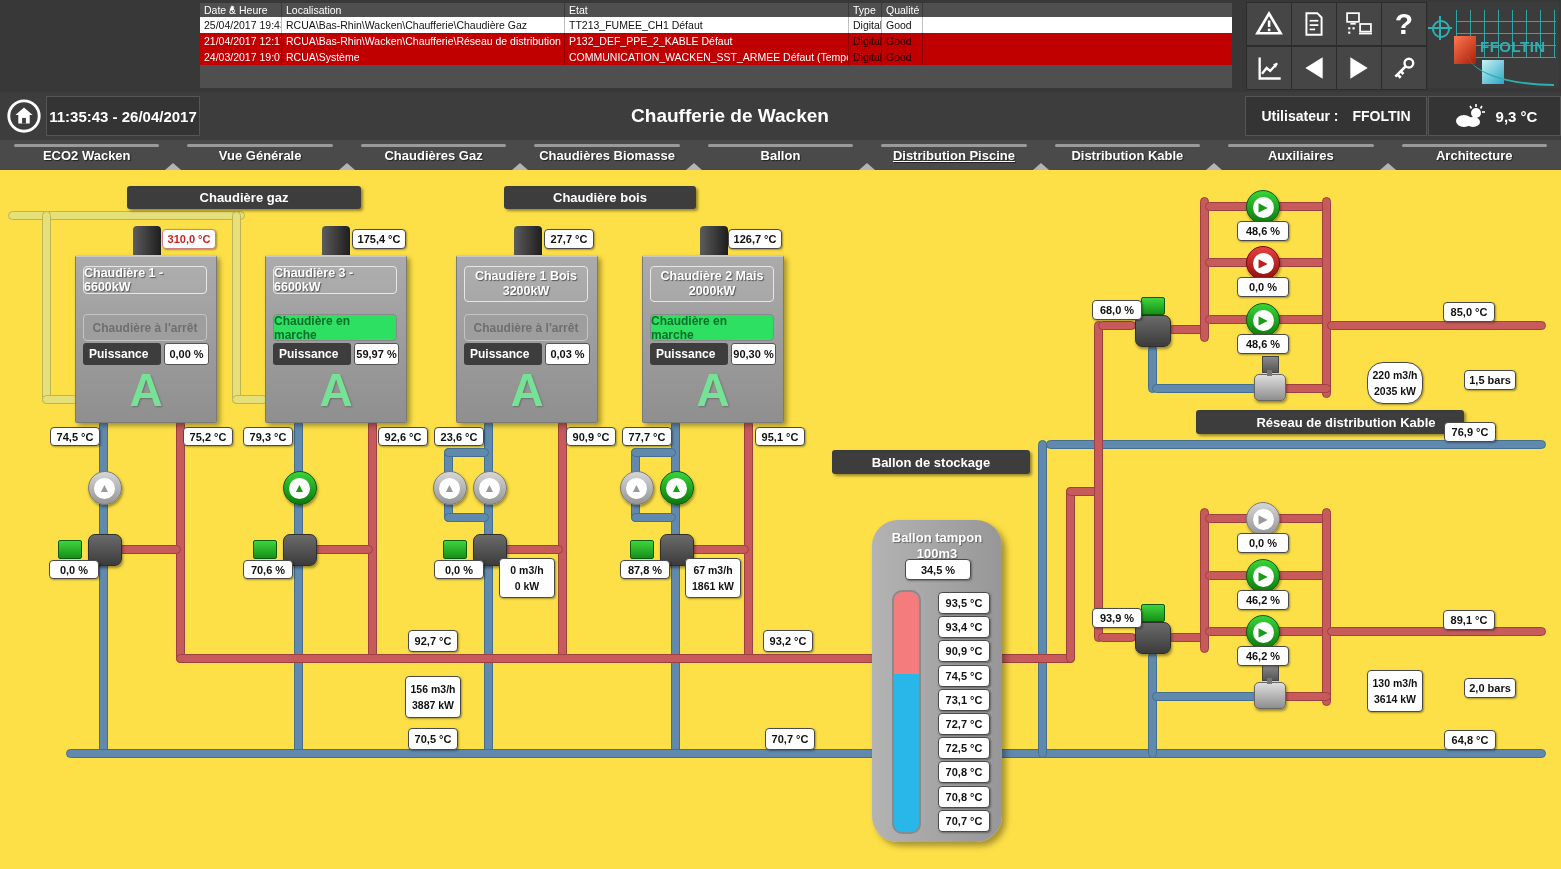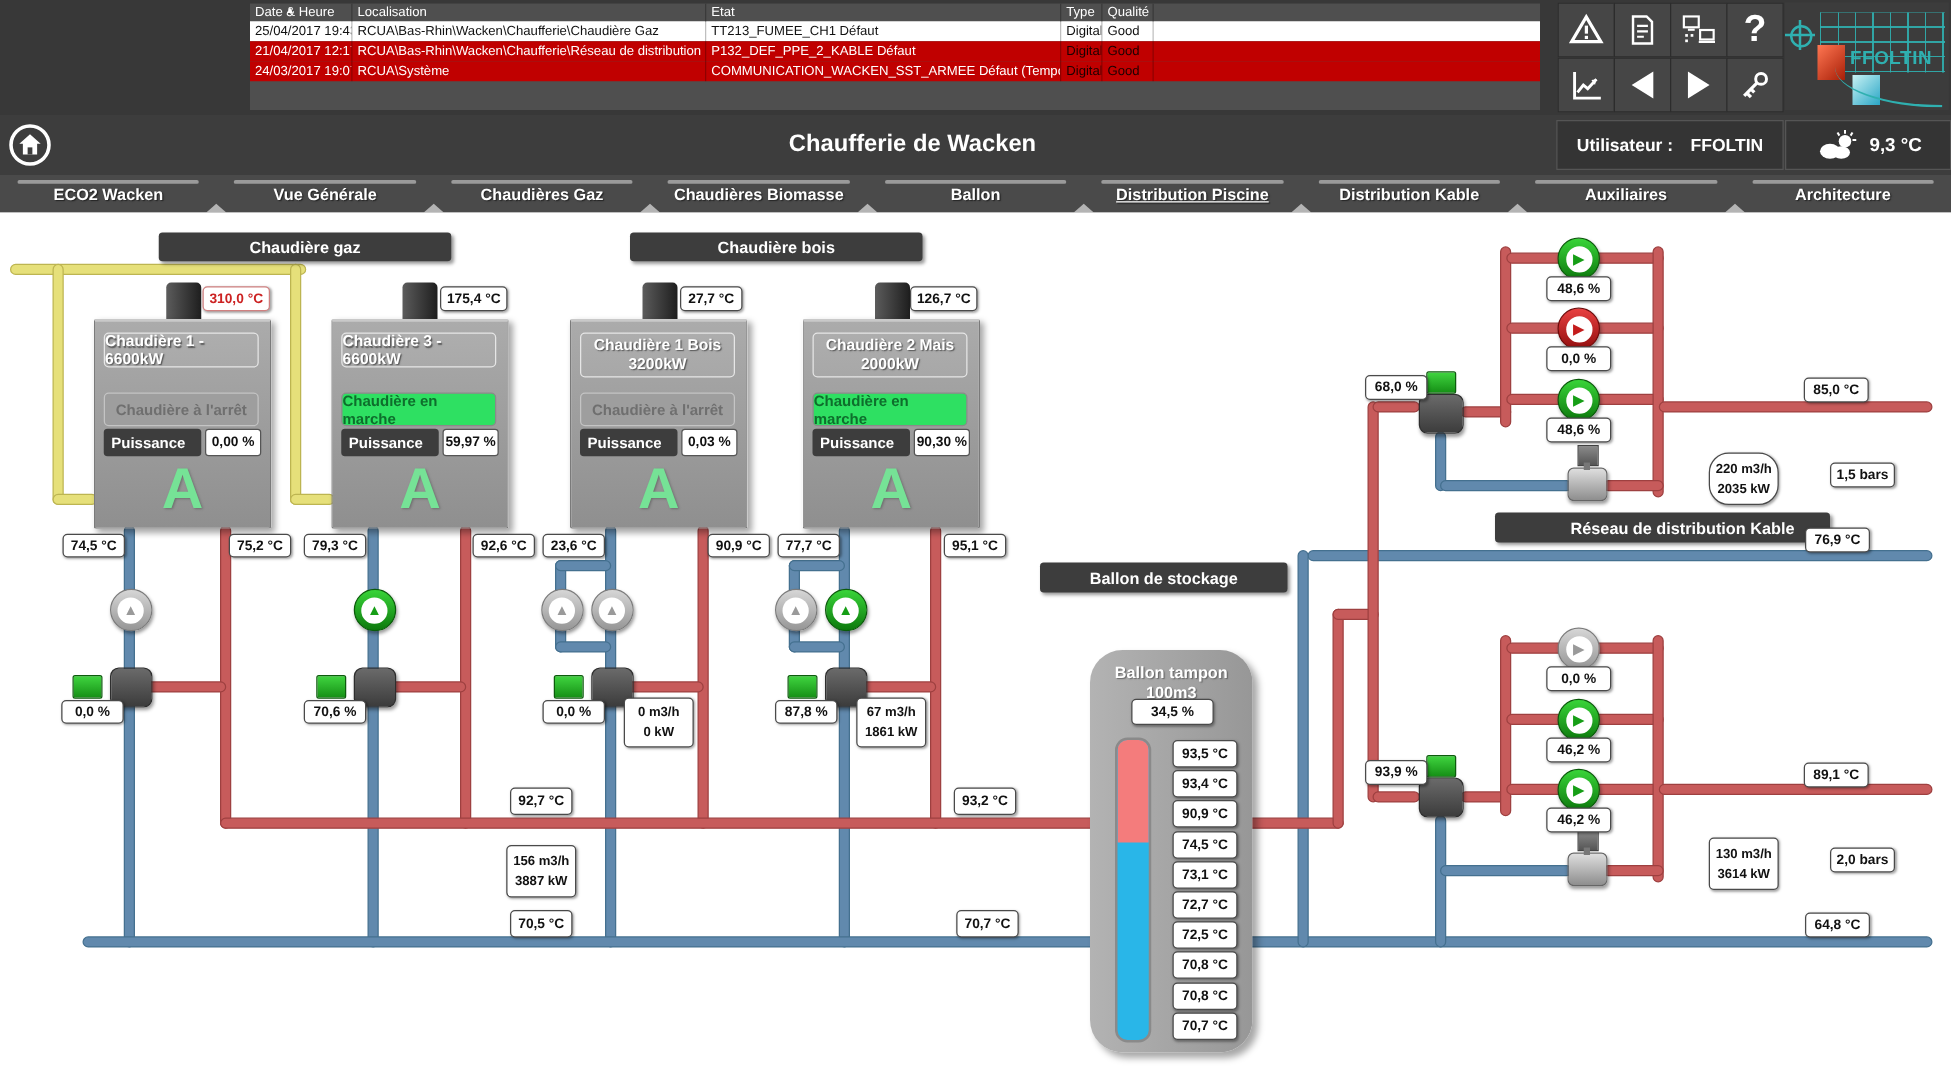--- a/index.html
+++ b/index.html
@@ -49,21 +49,21 @@
   #ptitle{position:absolute;left:400px;top:92px;width:660px;height:48px;display:flex;align-items:center;justify-content:center;
           color:#fff;font-size:19px;font-weight:bold;}
   
   #tabs{position:absolute;left:0;top:140px;width:1561px;height:30px;background:#4a4a4a;}
   .tab{position:absolute;top:0;height:30px;display:flex;align-items:center;justify-content:center;
        color:#fff;font-weight:bold;font-size:13px;text-shadow:1px 1px 1px #222;cursor:pointer;}
   .tab:before{content:"";position:absolute;top:4px;left:14px;right:14px;height:3px;background:#9a9a9a;border-radius:2px;}
   .notch{position:absolute;bottom:0;width:0;height:0;border-left:8px solid transparent;border-right:8px solid transparent;
          border-bottom:7px solid #b4b4b4;}
   
-  #syn{position:absolute;left:0;top:170px;width:1561px;height:699px;background:#ffffff;}
+  #syn{position:absolute;left:0;top:170px;width:1561px;height:699px;background:#fde047;}
   .pipe{position:absolute;border-radius:5px;box-sizing:border-box;z-index:1;}
   .pipe.r{background:#c75b5b;border:1px solid #9e4040;}
   .pipe.b{background:#6189ad;border:1px solid #44708f;}
   .pipe.y{background:#e6e07a;border:1px solid #bdb551;}
   .dtitle{position:absolute;background:#3d3d3d;color:#fff;font-weight:bold;font-size:13px;border-radius:3px;
           display:flex;align-items:center;justify-content:center;box-shadow:2px 2px 3px rgba(0,0,0,.4);z-index:4;}
   .vbox{position:absolute;background:#fff;border:1px solid #4a4a4a;border-radius:4px;color:#111;
         font-weight:bold;font-size:11px;display:flex;align-items:center;justify-content:center;
         box-shadow:1px 1px 2px rgba(0,0,0,.35);z-index:5;white-space:nowrap;}
   .vbox.two{flex-direction:column;line-height:1.55;font-size:10.5px;}
@@ -219,20 +219,21 @@
   </div>
 
   <div id="hbar"></div>
   <div id="homebtn">
     <svg width="38" height="38" viewBox="0 0 40 40">
         <circle cx="20" cy="20" r="16" fill="none" stroke="#fff" stroke-width="3"></circle>
         <path d="M20 11 L29 19 H26 V28 H14 V19 H11 Z" fill="#fff"></path>
         <rect x="18" y="22" width="4" height="6" fill="#3d3d3d"></rect>
       </svg>
   </div>
+  <div class="hpanel" style="left:46px;top:96px;width:152px;font-size:15px;">11:35:43 - 26/04/2017</div>
   <div id="ptitle">Chaufferie de Wacken</div>
   <div class="hpanel" style="left:1245px;top:96px;width:180px;font-size:14px;gap:14px;">
     <span>Utilisateur :</span>
       <span>FFOLTIN</span>
   </div>
   <div class="hpanel" style="left:1428px;top:96px;width:131px;font-size:15px;gap:10px;">
     <svg width="34" height="26" viewBox="0 0 34 26">
       <g stroke="#fff" stroke-width="1.6">
           <line x1="24" y1="1" x2="24" y2="4"></line>
           <line x1="30" y1="3" x2="28.5" y2="5.5"></line>
@@ -280,21 +281,21 @@
       <div class="notch" style="left:1206.1111111111113px;"></div>
       <div class="tab" style="left:1387.5555555555557px;width:173.44444444444446px;">
         <span>Architecture</span>
       </div>
       <div class="notch" style="left:1379.5555555555557px;"></div>
     </div>
 
   <div id="syn">
 
     <div class="dtitle" style="left:127px;top:16px;width:234px;height:23px;">Chaudière gaz</div>
-    <div class="dtitle" style="left:504px;top:16px;width:234px;height:23px;">Chaudière bois</div>
+    <div class="dtitle" style="left:504px;top:16px;width:192px;height:23px;">Chaudière bois</div>
     <div class="dtitle" style="left:832px;top:280px;width:198px;height:24px;">Ballon de stockage</div>
     <div class="dtitle" style="left:1196px;top:240px;width:236px;height:24px;padding-left:32px;">Réseau de distribution Kable</div>
 
     <div class="vbox" style="left:408px;top:460px;width:48px;height:20px;">92,7 °C</div>
     <div class="vbox two" style="left:405px;top:506px;width:54px;height:40px;">
       <span>156 m3/h</span>
         <span>3887 kW</span>
     </div>
     <div class="vbox" style="left:408px;top:558px;width:48px;height:20px;">70,5 °C</div>
     <div class="vbox" style="left:763px;top:460px;width:48px;height:20px;">93,2 °C</div>

